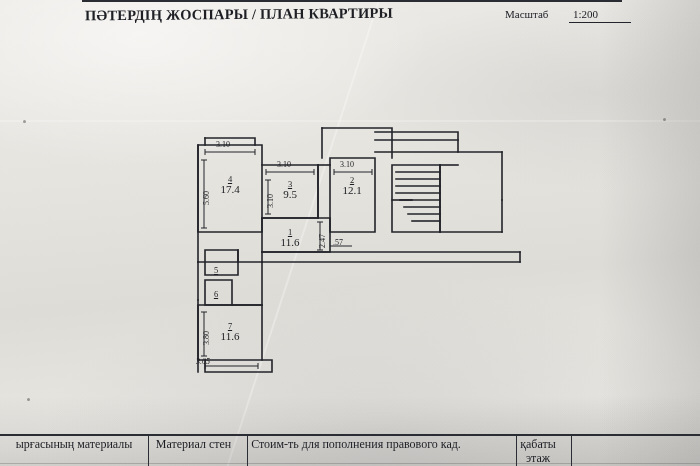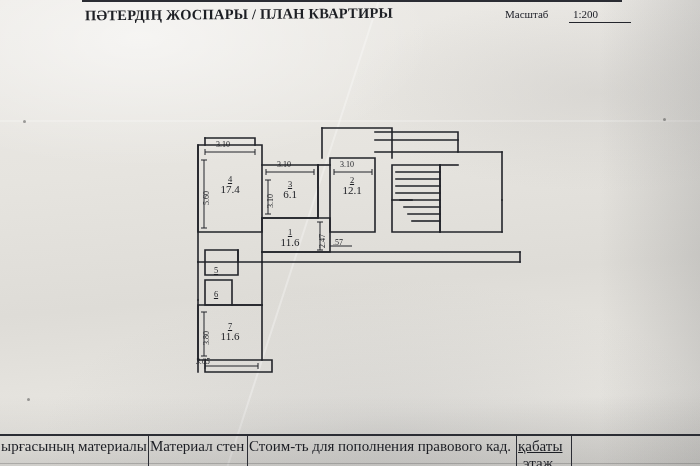--- a/index.html
+++ b/index.html
@@ -72,21 +72,21 @@
   }
 
   
   #footer{
     position:absolute;left:0;top:434px;width:700px;height:32px;
   }
   #footer-top{
     position:absolute;left:0;top:0;width:700px;height:2px;background:#2b2d34;
   }
   .fcell{
-    position:absolute;top:4px;font-size:15px;color:#1c1e24;
+    position:absolute;top:4px;font-size:12px;color:#1c1e24;
     text-align:center;line-height:1.15;white-space:nowrap;
   }
   .fsep{
     position:absolute;top:2px;width:1px;height:30px;background:#2b2d34;
   }
   #footer-bottom-hint{
     position:absolute;left:0;top:29px;width:700px;height:1px;
     background:rgba(60,60,60,.25);
   }
   .specks{position:absolute;border-radius:50%;background:rgba(70,70,70,.5);}
@@ -212,21 +212,21 @@
       <path d="M330,246 L352,246"></path>
     </g>
   </svg>
 
   <div class="room-lbl" style="left:212px;top:175px;width:36px;">
     <span class="num">4</span>
     <span class="area">17.4</span>
   </div>
   <div class="room-lbl" style="left:272px;top:180px;width:36px;">
     <span class="num">3</span>
-    <span class="area">6.1</span>
+    <span class="area">9.5</span>
   </div>
   <div class="room-lbl" style="left:334px;top:176px;width:36px;">
     <span class="num">2</span>
     <span class="area">12.1</span>
   </div>
   <div class="room-lbl" style="left:272px;top:228px;width:36px;">
     <span class="num">1</span>
     <span class="area">11.6</span>
   </div>
   <div class="room-lbl" style="left:207px;top:266px;width:18px;">
@@ -252,17 +252,17 @@
 </div>
 
 <div id="footer">
   <div id="footer-top"></div>
   <div class="fcell" style="left:0px;width:148px;">ырғасының материалы</div>
   <div class="fsep" style="left:148px;"></div>
   <div class="fcell" style="left:150px;width:87px;">Материал стен</div>
   <div class="fsep" style="left:247px;"></div>
   <div class="fcell" style="left:249px;width:214px;">Стоим-ть для пополнения правового кад.</div>
   <div class="fsep" style="left:516px;"></div>
-  <div class="fcell" style="left:518px;width:40px;white-space:pre-line;text-decoration:underline;"><span>қабаты
+  <div class="fcell" style="left:518px;width:40px;white-space:pre-line;"><span>қабаты
 этаж</span></div>
   <div class="fsep" style="left:571px;"></div>
   <div id="footer-bottom-hint"></div>
 </div>
 
 </body></html>

